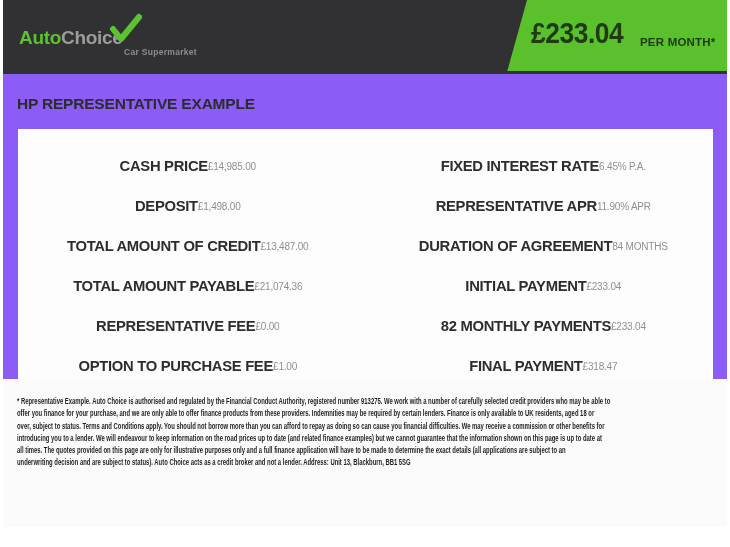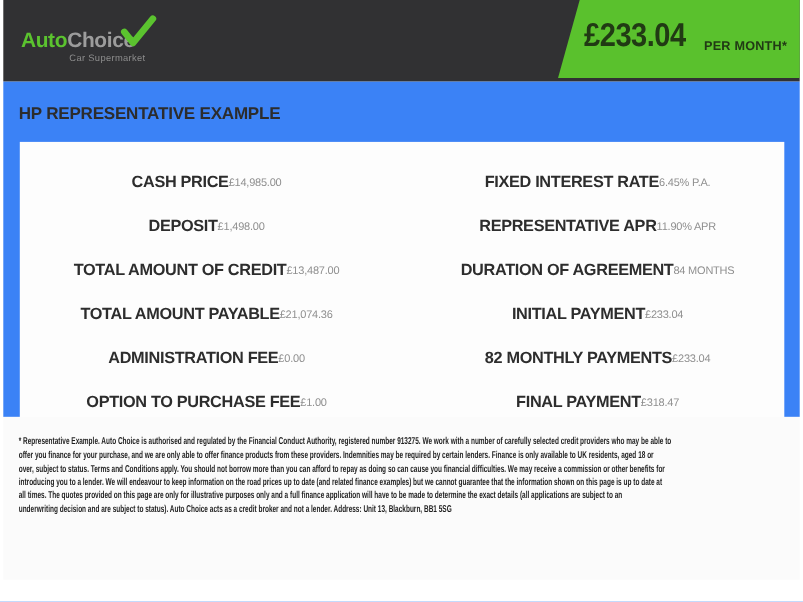--- a/index.html
+++ b/index.html
@@ -14,40 +14,40 @@
   
   .topbar {
     position: relative; height: 74px; background: #313133; overflow: hidden;
   }
   .logo { position: absolute; left: 16px; top: 27px; }
   .logo-main { font-size: 19px; font-weight: 700; letter-spacing: -0.3px; line-height: 22px; }
   .logo-auto   { color: #5bc32f; }
   .logo-choice { color: #9c9c9c; }
   .check-icon  { position: absolute; left: 90px; top: -14px; }
   .logo-tagline {
-    margin: -2px 0 0 44px;
-    font-size: 8.5px; font-weight: 400; letter-spacing: 0.3px; color: #8d8d8d;
+    margin: -2px 0 0 105px;
+    font-size: 8.5px; font-weight: 700; letter-spacing: 0.3px; color: #8d8d8d;
   }
   .price-badge {
     position: absolute; left: 524px; top: 0; width: 260px; height: 71px;
     background: #5ac12d; transform: skewX(-15.5deg); transform-origin: 0 0;
   }
   .price-amount {
     position: absolute; left: 528px; top: 16px; z-index: 2;
     font-size: 30px; font-weight: 700; color: #213a14; letter-spacing: -0.5px;
     transform: scaleX(0.88); transform-origin: 0 0; white-space: nowrap;
   }
   .price-period {
     position: absolute; left: 637px; top: 36px; z-index: 2;
     font-size: 11.5px; font-weight: 700; color: #213a14; letter-spacing: 0.2px;
     white-space: nowrap;
   }
 
   
-  .gray-section { height: 305px; background: #3b82f6; }
+  .gray-section { height: 305px; background: #8b5cf6; }
   .page-title {
     margin: 0; padding: 21px 0 0 14px;
     font-size: 15.5px; font-weight: 700; color: #2c2c2c; letter-spacing: -0.2px;
   }
   .panel {
     margin: 16px 0 0 15px; width: 695px; height: 268px;
     background: #fdfdfd; display: flex; padding-top: 17px;
   }
   .col { flex: 1 1 50%; }
   .col-left  { padding: 0 30px 0 22px; }
@@ -108,21 +108,21 @@
     <span class="row-label">TOTAL AMOUNT OF CREDIT</span>
     <span class="row-value">£13,487.00</span>
   </div>
 
   <div class="row">
     <span class="row-label">TOTAL AMOUNT PAYABLE</span>
     <span class="row-value">£21,074.36</span>
   </div>
 
   <div class="row">
-    <span class="row-label">ADMINISTRATION FEE</span>
+    <span class="row-label">REPRESENTATIVE FEE</span>
     <span class="row-value">£0.00</span>
   </div>
 
   <div class="row">
     <span class="row-label">OPTION TO PURCHASE FEE</span>
     <span class="row-value">£1.00</span>
   </div>
 </div>
       <div class="col col-right">
   <div class="row">

